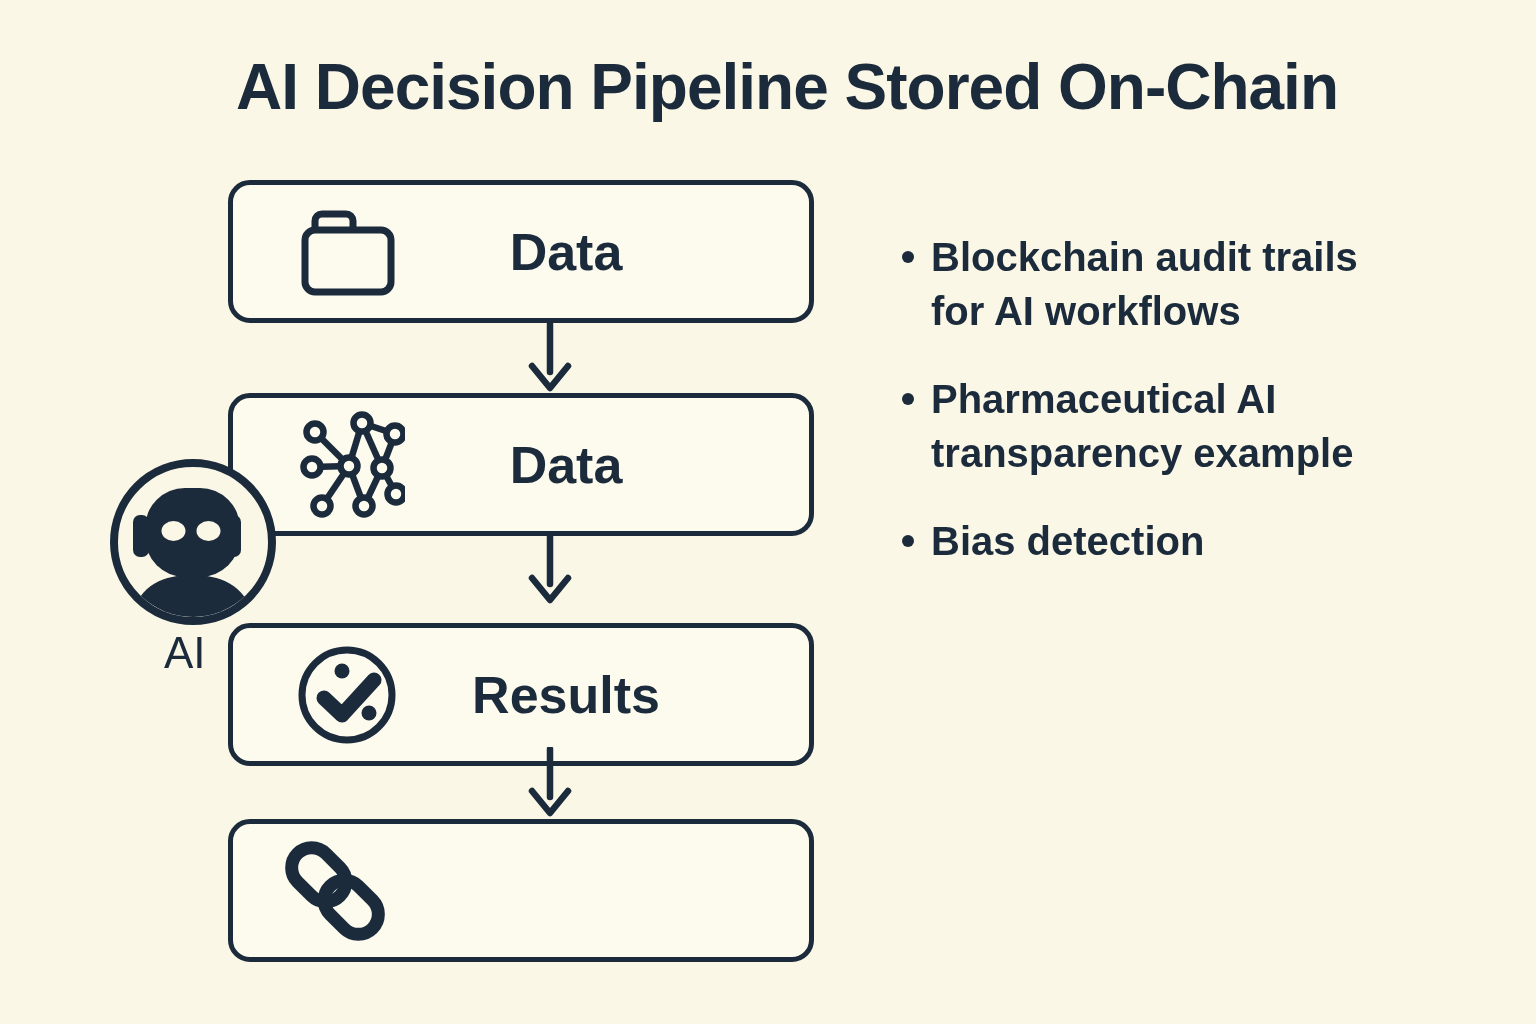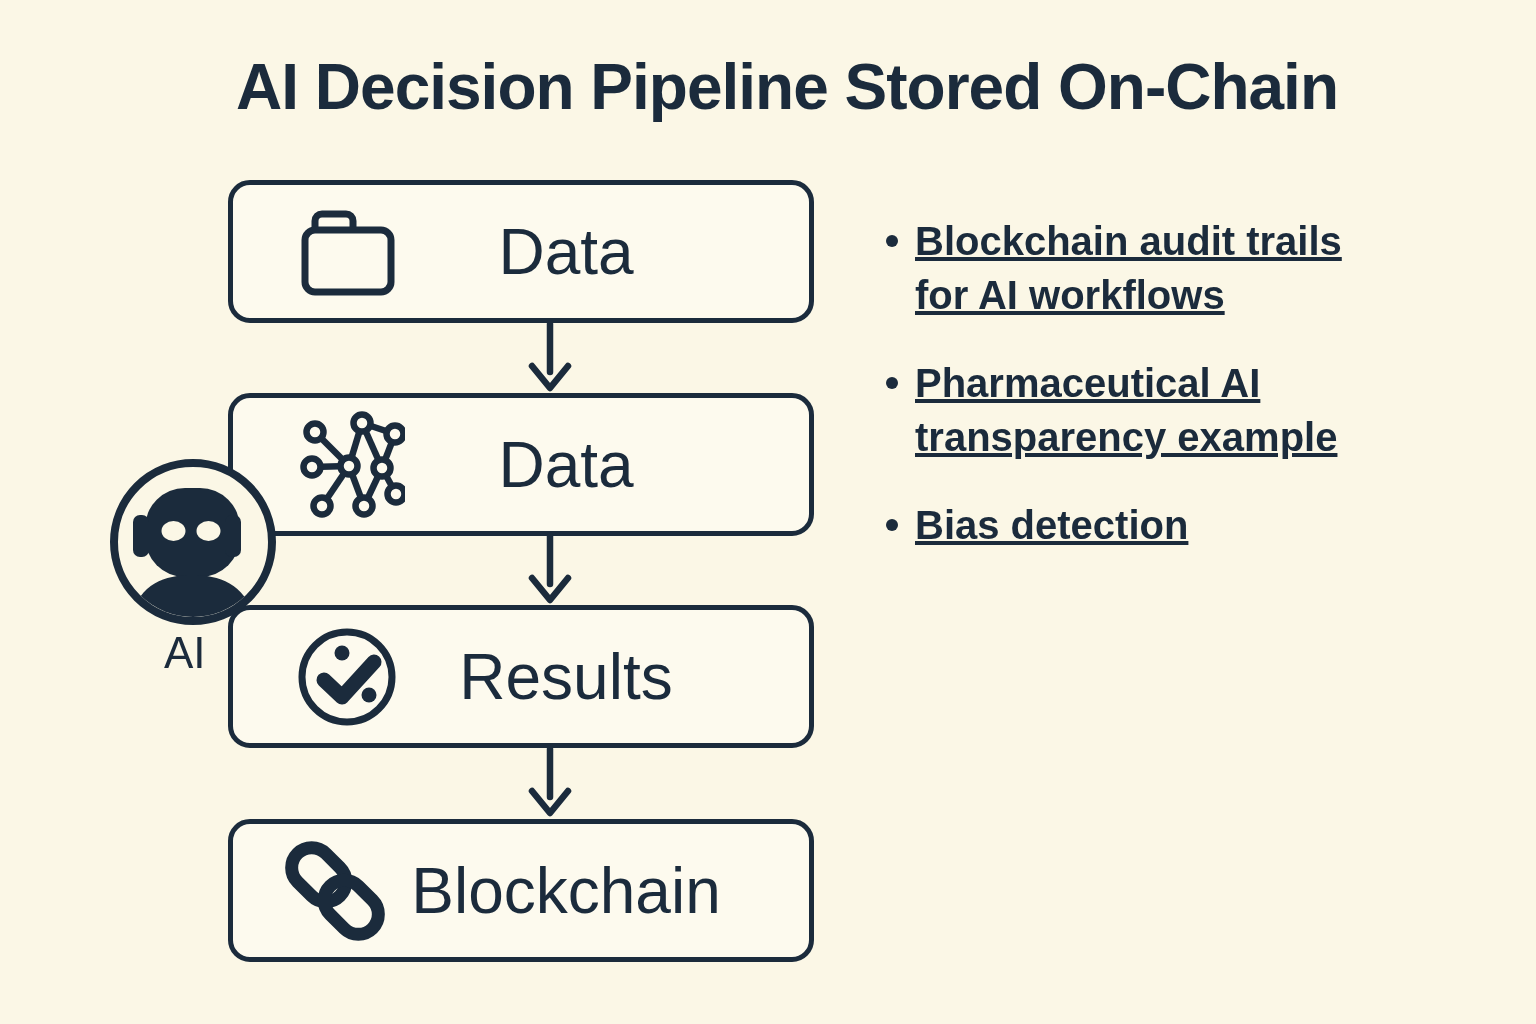--- a/index.html
+++ b/index.html
@@ -20,43 +20,43 @@
     font-size:64px;font-weight:bold;letter-spacing:-1px;
   }
   .flow-box{
     position:absolute;left:228px;width:586px;height:143px;
     box-sizing:border-box;
     border:5px solid var(--ink);border-radius:22px;
     background:var(--box_fill);
   }
   .box-data{top:180px}
   .box-model{top:393px}
-  .box-results{top:605px}
+  .box-results{top:623px}
   .box-blockchain{top:819px}
   .box-label{
     position:absolute;left:90px;right:0;top:50%;transform:translateY(-50%);
-    text-align:center;font-size:64px;font-weight:normal;
+    text-align:center;font-size:52px;font-weight:bold;
   }
   .box-icon{position:absolute;top:50%;transform:translateY(-50%);line-height:0;}
   .icon-folder{left:62px}
   .icon-network{left:58px}
   .icon-check{left:60px}
   .icon-chain{left:47px}
   .arrow{position:absolute;left:526px;}
   .arrow-1{top:322px}
   .arrow-2{top:534px}
   .arrow-3{top:747px}
   .robot{position:absolute;left:105px;top:454px;}
   .ai-label{
     position:absolute;left:164px;top:628px;
     font-size:44px;font-weight:normal;
   }
   .notes{
     position:absolute;left:886px;top:214px;width:510px;
-    list-style:none;margin:0;padding:0;text-decoration:underline;
+    list-style:none;margin:16px;padding:0;
   }
   .notes li{
     display:flex;align-items:flex-start;gap:17px;
     margin-bottom:34px;
     font-size:40px;font-weight:bold;line-height:54px;
   }
   .notes .dot{
     flex:0 0 auto;width:12px;height:12px;border-radius:50%;
     background:var(--ink);margin-top:21px;
   }
@@ -136,21 +136,20 @@
 
   <div class="flow-box box-blockchain">
     <span class="box-icon icon-chain">
       <svg width="110" height="110" viewBox="0 0 110 110" fill="none">
         <g transform="rotate(-45 55 55)" stroke="currentColor" stroke-width="13">
           <rect x="35" y="2" width="40" height="60" rx="20"></rect>
           <rect x="35" y="48" width="40" height="60" rx="20"></rect>
         </g>
       </svg>
     </span>
-    <span class="box-label">Blockchain</span>
   </div>
 
   <svg class="robot" width="176" height="176" viewBox="0 0 176 176" fill="none">
     <defs>
       <clipPath id="robotClip">
           <circle cx="88" cy="88" r="75"></circle>
         </clipPath>
     </defs>
     <circle cx="88" cy="88" r="79" fill="var(--background)" stroke="currentColor" stroke-width="8"></circle>
     <rect x="40" y="34" width="95" height="89" rx="40" fill="currentColor"></rect>

